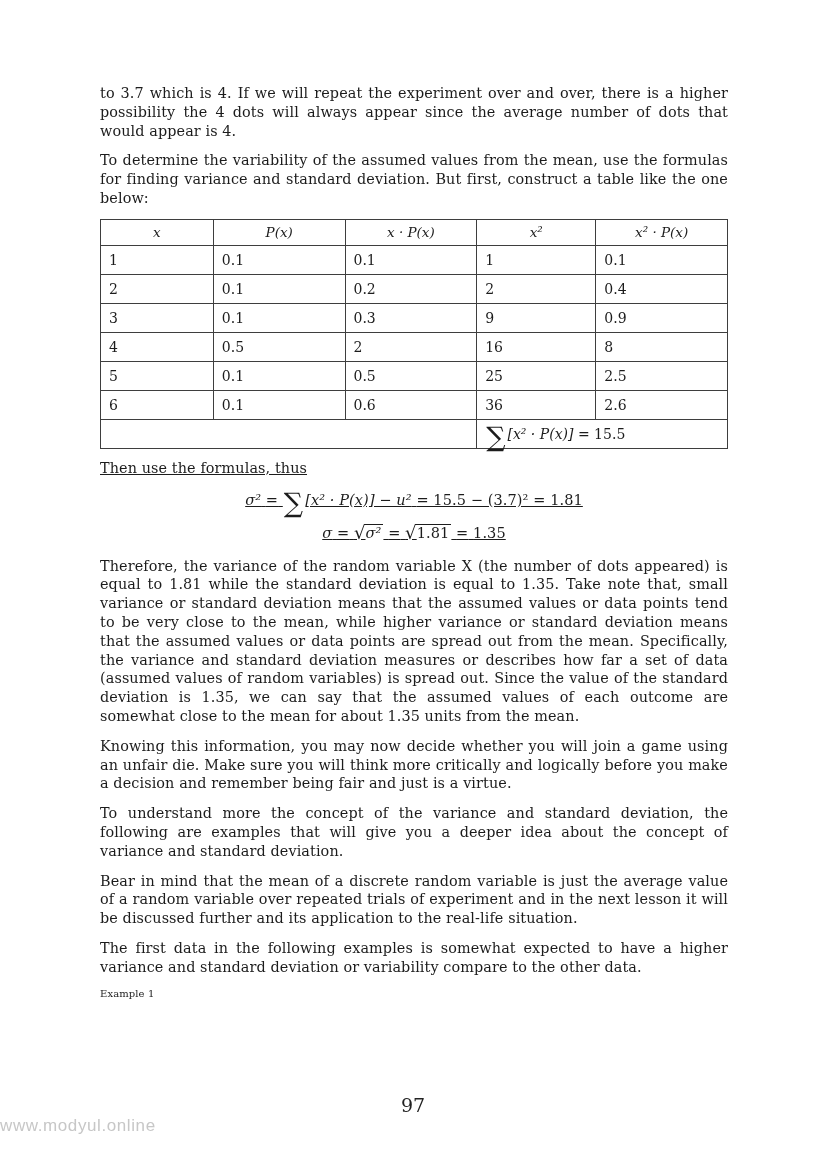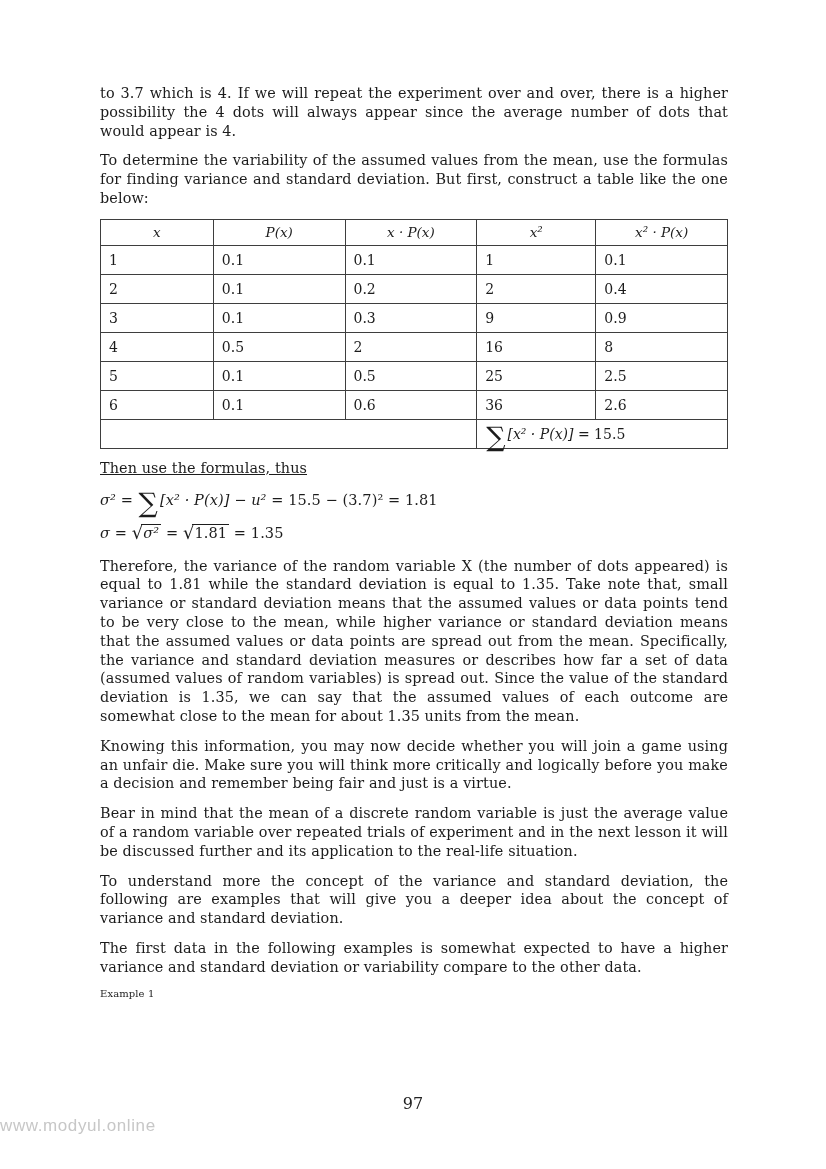--- a/index.html
+++ b/index.html
@@ -65,23 +65,25 @@
     line-height: 0;
     display: inline-block;
     vertical-align: -7px;
     margin: 0 2px 0 1px;
     font-style: normal;
   }
   .mi { font-style: italic; }
 
   
   .formula {
+    text-align: center;
     font-size: 14.5px;
     margin: 14px 0 14px 0;
     letter-spacing: 0.1px;
+    text-decoration: underline;
   }
   .rad {
     font-size: 18px;
     font-style: normal;
     vertical-align: -1px;
     margin-right: -2px;
   }
   .radicand {
     border-top: 1.4px solid #1c1c1c;
     display: inline-block;
@@ -96,21 +98,21 @@
     font-weight: normal;
     letter-spacing: 0.1px;
   }
 
   
   .page-number {
     position: absolute;
     top: 1094px; left: 0;
     width: 826px;
     text-align: center;
-    font-size: 16px;
+    font-size: 19px;
     color: #222222;
   }
   .watermark {
     position: absolute;
     top: 1116px; left: 0;
     width: 826px;
     text-align: left;
     font-family: "Liberation Sans", sans-serif;
     font-size: 17px;
     letter-spacing: 0.6px;
@@ -215,23 +217,23 @@
       <span>=</span>
       <span class="rad">√</span><span class="radicand">1.81</span>
       <span>=</span>
       <span>1.35</span>
     </div>
 
     <p class="para">Therefore, the variance of the random variable X (the number of dots appeared) is equal to 1.81 while the standard deviation is equal to 1.35. Take note that, small variance or standard deviation means that the assumed values or data points tend to be very close to the mean, while higher variance or standard deviation means that the assumed values or data points are spread out from the mean. Specifically, the variance and standard deviation measures or describes how far a set of data (assumed values of random variables) is spread out. Since the value of the standard deviation is 1.35, we can say that the assumed values of each outcome are somewhat close to the mean for about 1.35 units from the mean.</p>
 
     <p class="para">Knowing this information, you may now decide whether you will join a game using an unfair die. Make sure you will think more critically and logically before you make a decision and remember being fair and just is a virtue.</p>
 
+    <p class="para">To understand more the concept of the variance and standard deviation, the following are examples that will give you a deeper idea about the concept of variance and standard deviation.</p>
+
     <p class="para">Bear in mind that the mean of a discrete random variable is just the average value of a random variable over repeated trials of experiment and in the next lesson it will be discussed further and its application to the real-life situation.</p>
-
-    <p class="para">To understand more the concept of the variance and standard deviation, the following are examples that will give you a deeper idea about the concept of variance and standard deviation.</p>
 
     <p class="para">The first data in the following examples is somewhat expected to have a higher variance and standard deviation or variability compare to the other data.</p>
 
     <h3 class="example">Example 1</h3>
 
 
   </div>
 
   <div class="page-number">97</div>
   <div class="watermark">www.modyul.online</div>

